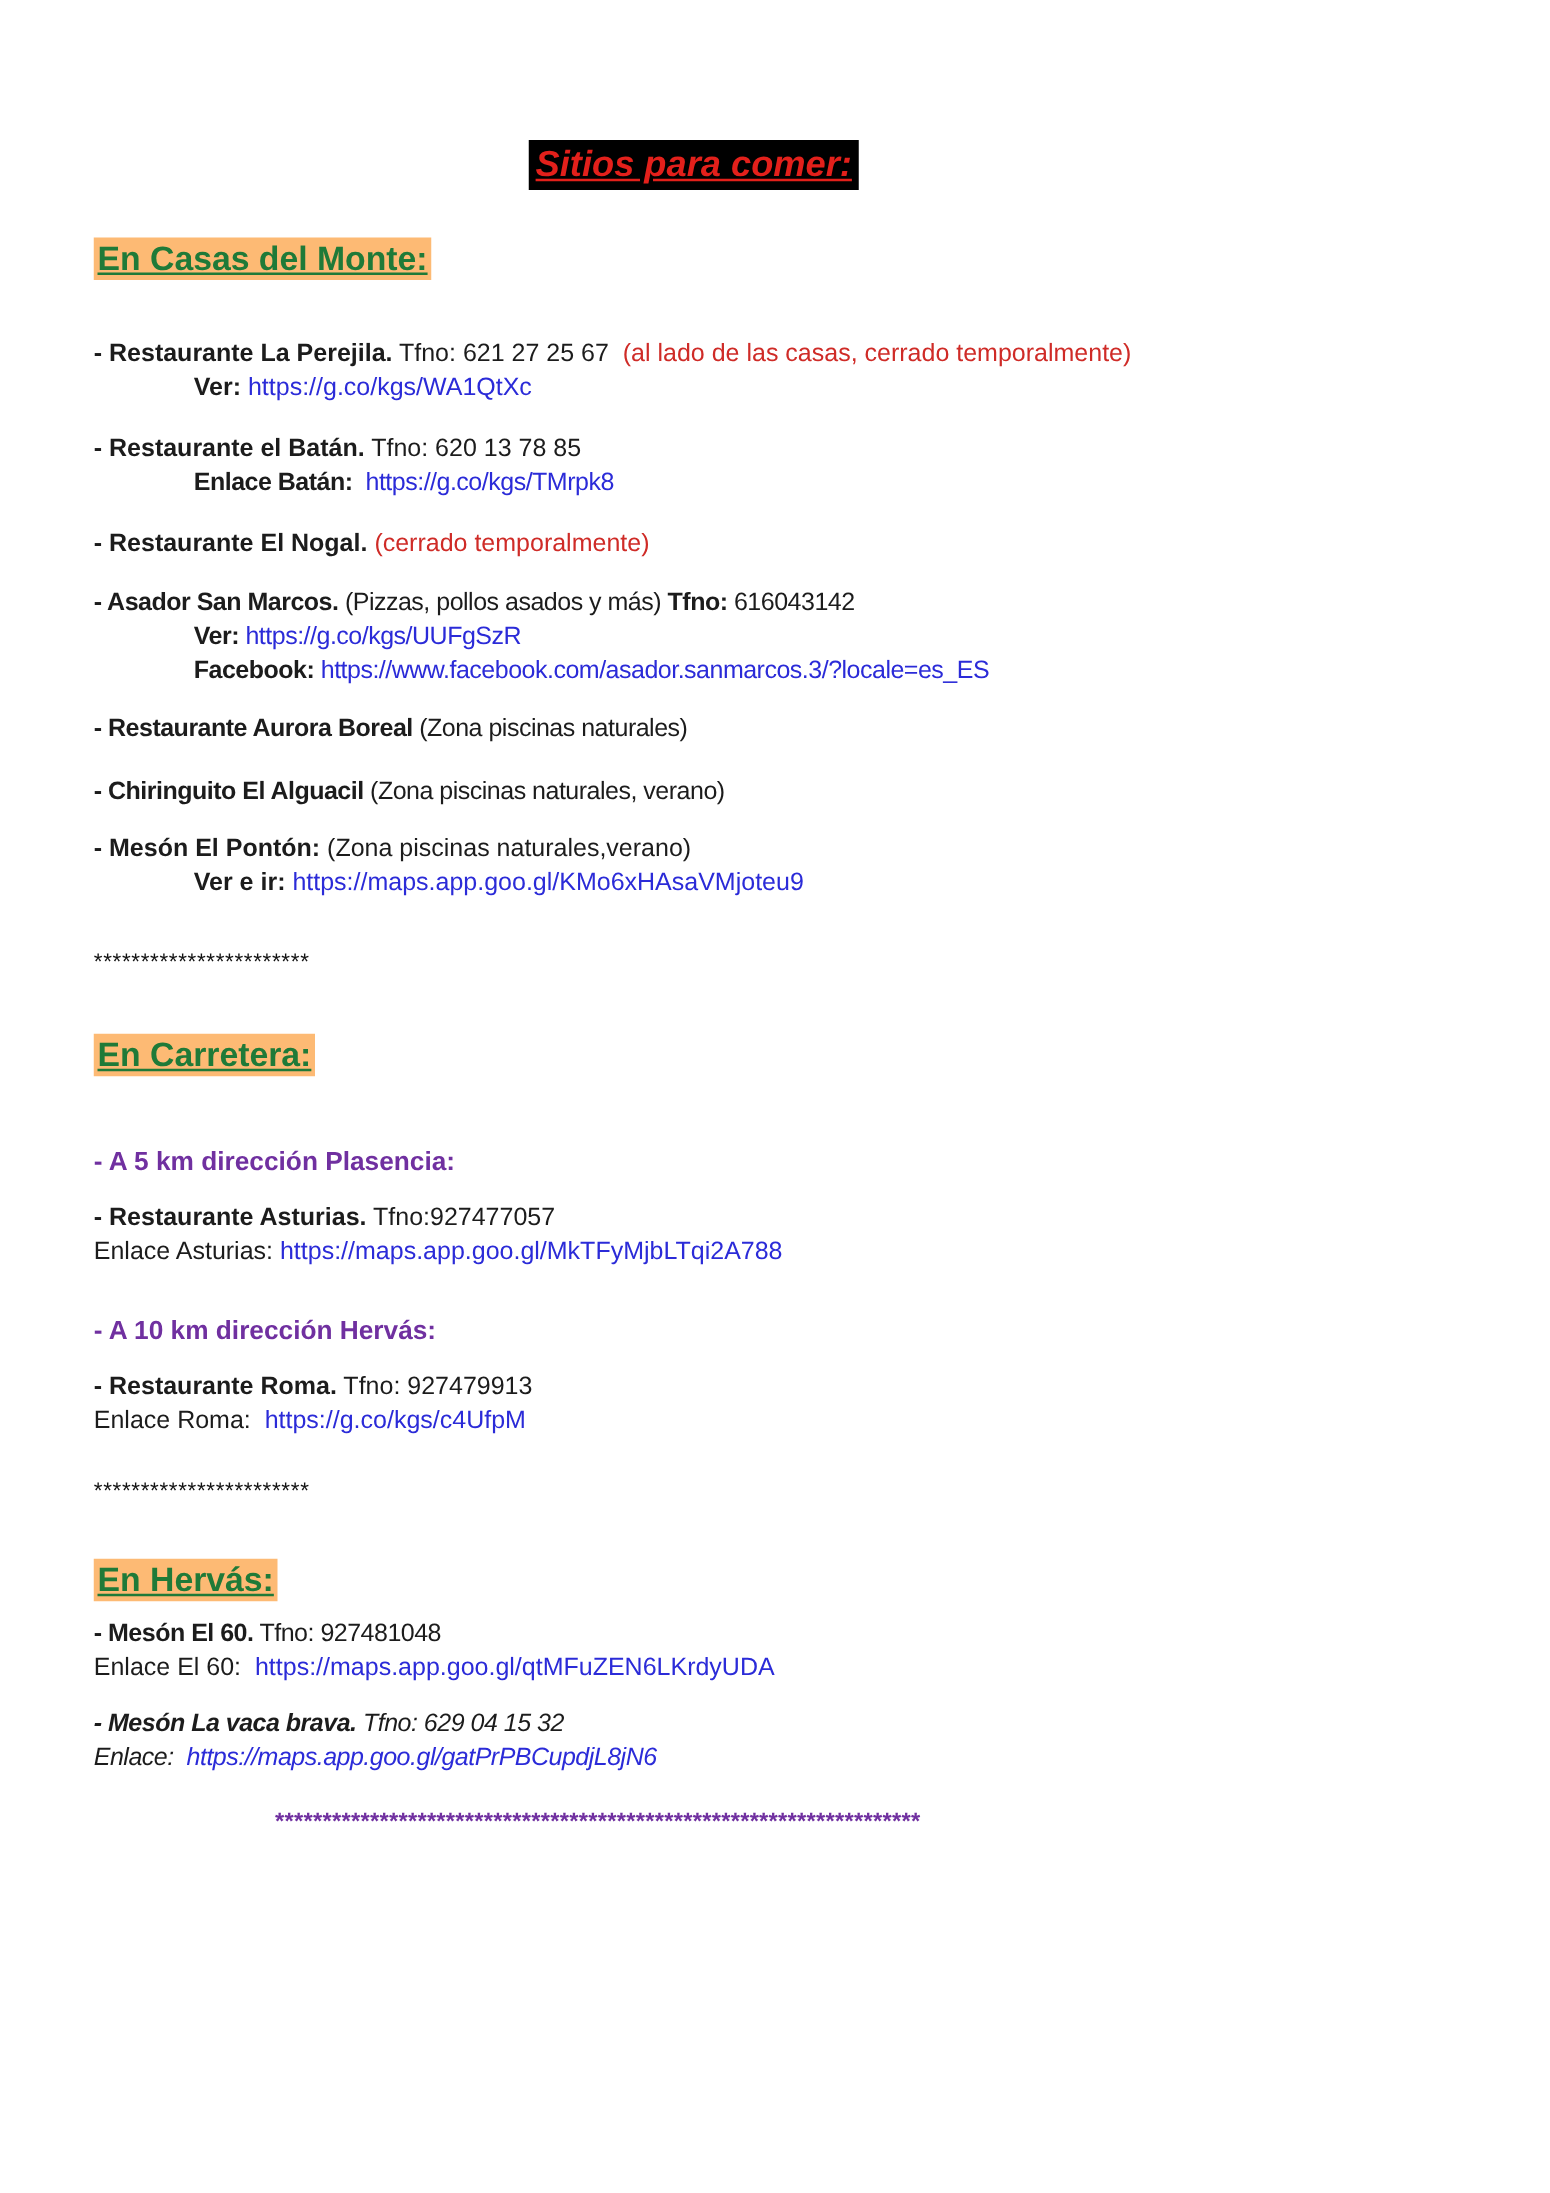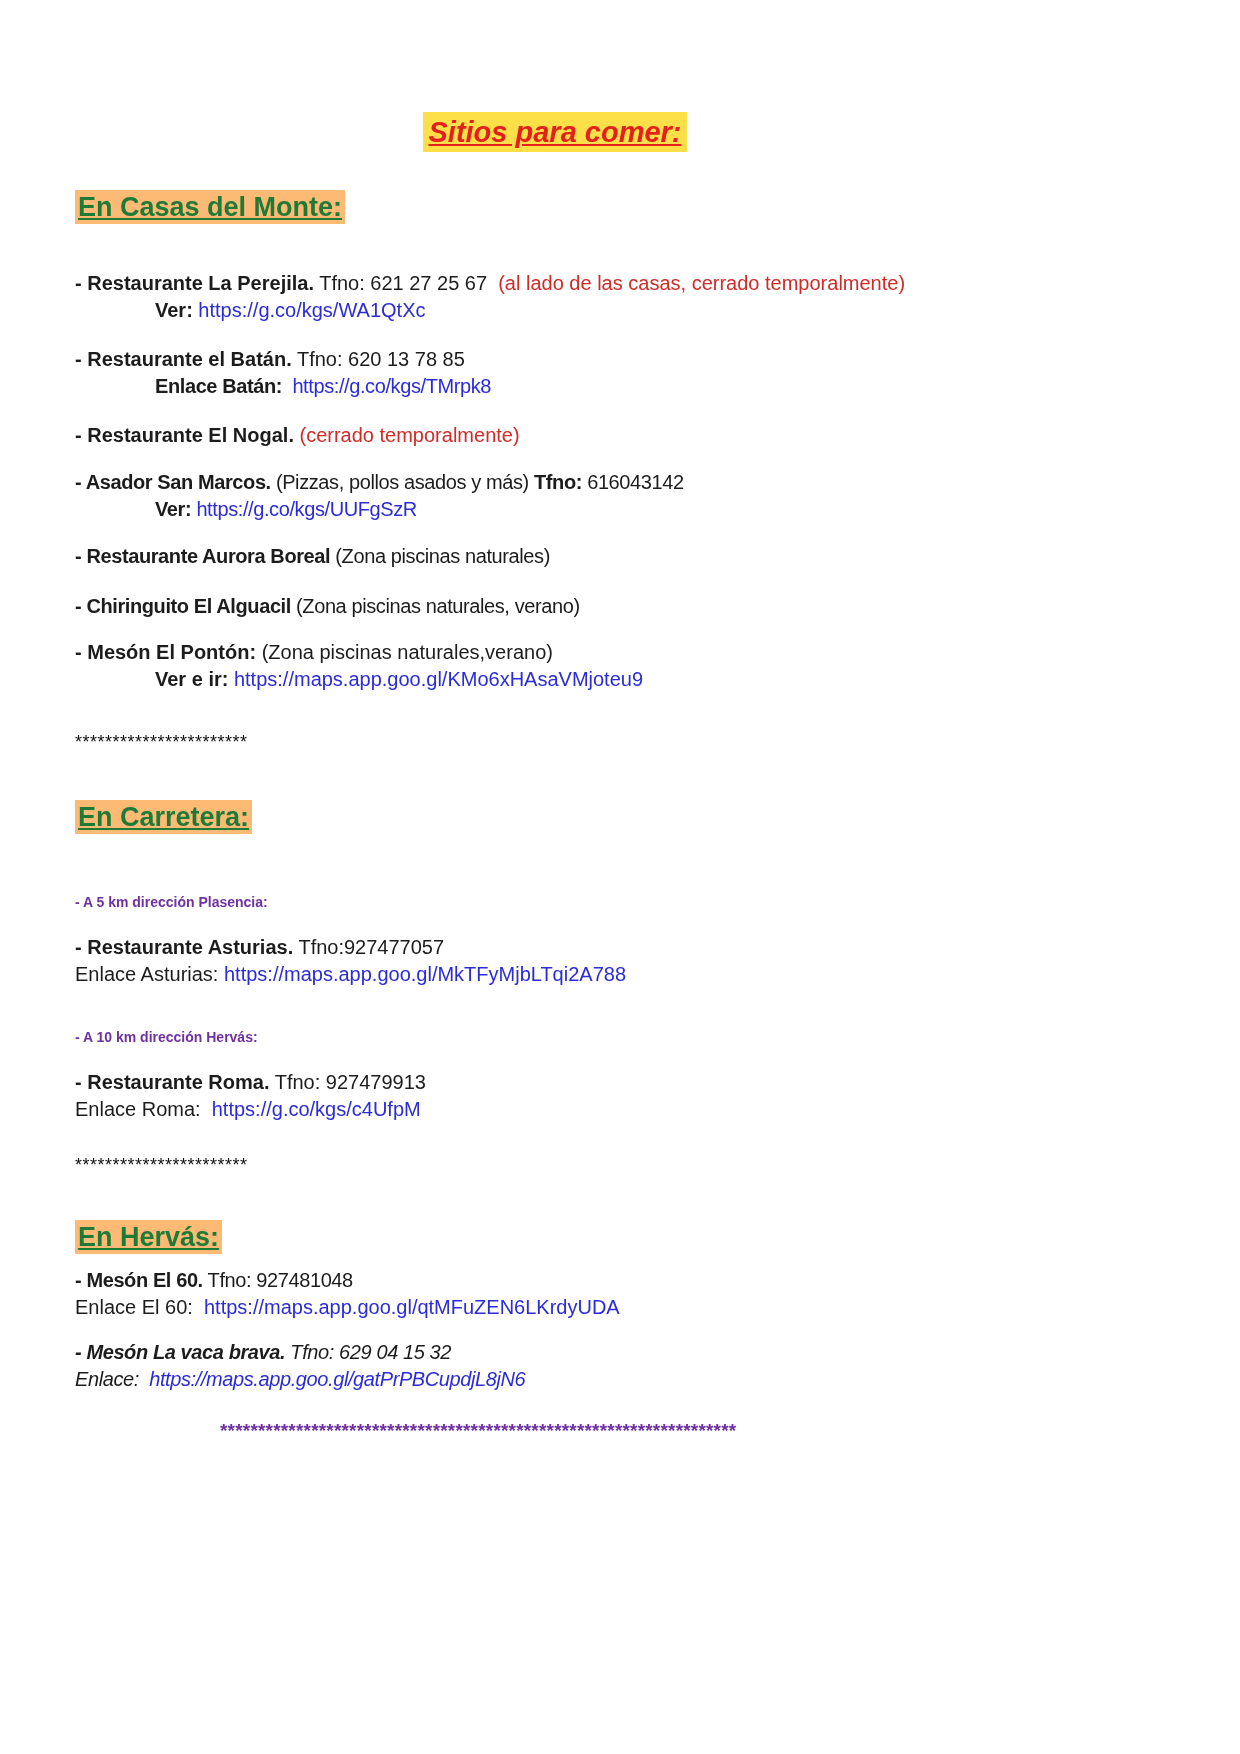--- a/index.html
+++ b/index.html
@@ -10,31 +10,31 @@
   }
   .doc { padding:112px 70px 0 75px; }
   .line { line-height:27px; white-space:pre-wrap; }
   .b { font-weight:bold; }
   .cond { letter-spacing:-0.4px; }
   .sub { padding-left:80px; }
   .note { color:#cf2b27; }
   .link { color:#2b2bd8; text-decoration:none; cursor:pointer; }
   .title-row { text-align:center; padding-right:135px; margin-bottom:38px; }
   .title {
-    display:inline-block; background:#fde047; color:#e3201b;
+    display:inline-block; background:#000000; color:#e3201b;
     font-size:29px; font-weight:bold; font-style:italic;
     text-decoration:underline; padding:3px 5px; line-height:34px;
   }
   .h2row { margin-bottom:46px; }
   .h2 {
     display:inline-block; background:#fdba74; color:#1f7a38;
     font-size:27px; font-weight:bold; text-decoration:underline;
     padding:1px 3px; line-height:32px;
   }
-  .purple-h { color:#7030a0; font-weight:bold; font-size:14px; line-height:27px; white-space:pre-wrap; }
+  .purple-h { color:#7030a0; font-weight:bold; font-size:21px; line-height:27px; white-space:pre-wrap; }
   .sep { font-size:18px; line-height:22px; letter-spacing:0.5px; color:#111; }
   .footer-stars {
     margin-left:145px; color:#7030a0; font-weight:bold;
     font-size:19px; line-height:24px; letter-spacing:0.2px;
   }
   
   .mb-item { margin-bottom:22px; }
   .mb20 { margin-bottom:20px; }
   .mb19 { margin-bottom:19px; }
   .mb23 { margin-bottom:23px; }
@@ -71,20 +71,21 @@
     <div class="line sub cond"><span class="b">Enlace Batán:  </span><a class="link">https://g.co/kgs/TMrpk8</a></div>
   </div>
 
   <div class="mb20">
     <div class="line"><span class="b">- Restaurante El Nogal. </span><span class="note">(cerrado temporalmente)</span></div>
   </div>
 
   <div class="mb20">
     <div class="line cond"><span class="b">- Asador San Marcos.</span><span> (Pizzas, pollos asados y más) </span><span class="b">Tfno:</span><span> 616043142</span></div>
     <div class="line sub cond"><span class="b">Ver: </span><a class="link">https://g.co/kgs/UUFgSzR</a></div>
+    <div class="line sub cond"><span class="b">Facebook: </span><a class="link">https://www.facebook.com/asador.sanmarcos.3/?locale=es_ES</a></div>
   </div>
 
   <div class="mb23">
     <div class="line cond"><span class="b">- Restaurante Aurora Boreal</span><span> (Zona piscinas naturales)</span></div>
   </div>
 
   <div class="mb19">
     <div class="line cond"><span class="b">- Chiringuito El Alguacil</span><span> (Zona piscinas naturales, verano)</span></div>
   </div>
 

